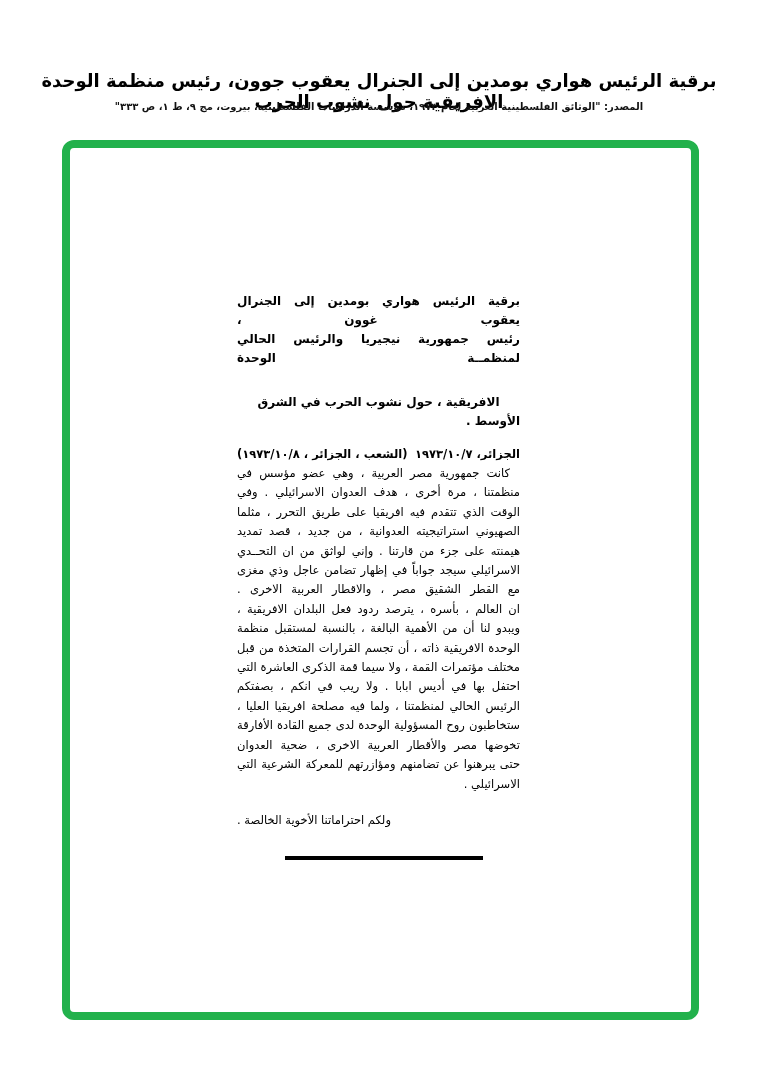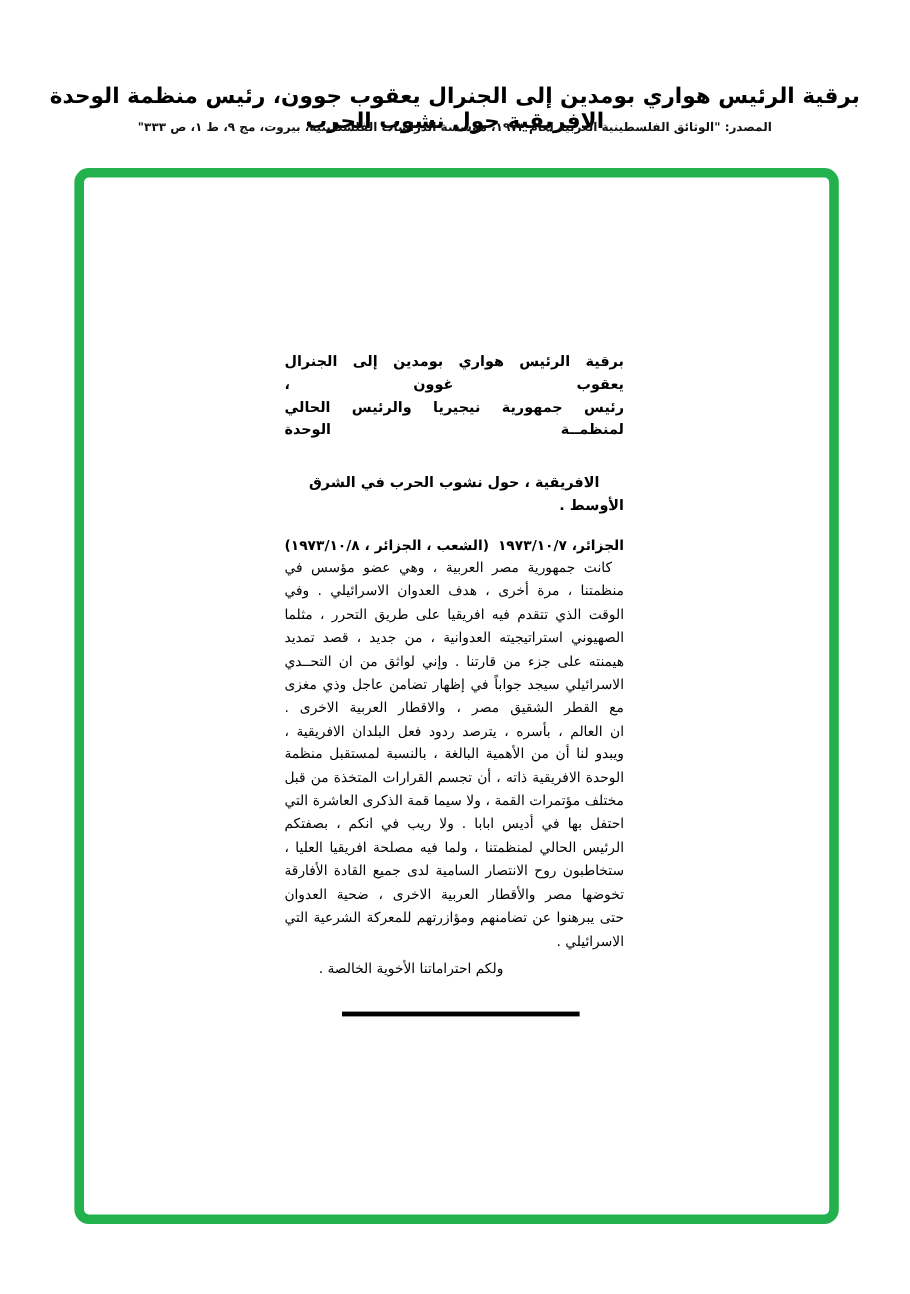--- a/index.html
+++ b/index.html
@@ -39,23 +39,23 @@
     white-space:nowrap;
   }
   .letter-body { margin-top:0; }
   .letter-body div {
     font-size:11.5px; line-height:19.4px;
     text-align:justify; text-align-last:justify;
   }
   .letter-body div:first-child { text-indent:10px; }
   .letter-body div:last-child { text-align:center; text-align-last:right; }
   .closing {
-    margin-top:4px; margin-right:72px;
+    margin-top:17px; margin-right:72px;
     font-size:11.5px; line-height:19.4px;
-    text-align:center; white-space:nowrap;
+    text-align:left; white-space:nowrap;
   }
   .black-rule {
     margin:26px 37px 0 0;
     width:198px; height:4px; background:#000;
   }
 </style>
 </head>
 <body>
 
 <div class="doc-title">برقية الرئيس هواري بومدين إلى الجنرال يعقوب جوون، رئيس منظمة الوحدة الافريقية حول نشوب الحرب</div>
@@ -84,21 +84,21 @@
         <div>الصهيوني استراتيجيته العدوانية ، من جديد ، قصد تمديد</div>
         <div>هيمنته على جزء من قارتنا . وإني لواثق من ان التحــدي</div>
         <div>الاسرائيلي سيجد جواباً في إظهار تضامن عاجل وذي مغزى</div>
         <div>مع القطر الشقيق مصر ، والاقطار العربية الاخرى .</div>
         <div>ان العالم ، بأسره ، يترصد ردود فعل البلدان الافريقية ،</div>
         <div>ويبدو لنا أن من الأهمية البالغة ، بالنسبة لمستقبل منظمة</div>
         <div>الوحدة الافريقية ذاته ، أن تجسم القرارات المتخذة من قبل</div>
         <div>مختلف مؤتمرات القمة ، ولا سيما قمة الذكرى العاشرة التي</div>
         <div>احتفل بها في أديس ابابا . ولا ريب في انكم ، بصفتكم</div>
         <div>الرئيس الحالي لمنظمتنا ، ولما فيه مصلحة افريقيا العليا ،</div>
-        <div>ستخاطبون روح الانتصار السامية لدى جميع القادة الأفارقة</div>
+        <div>ستخاطبون روح المسؤولية الوحدة لدى جميع القادة الأفارقة</div>
         <div>تخوضها مصر والأقطار العربية الاخرى ، ضحية العدوان</div>
         <div>حتى يبرهنوا عن تضامنهم ومؤازرتهم للمعركة الشرعية التي</div>
         <div>الاسرائيلي .</div>
       </div>
 
     <div class="closing">ولكم احتراماتنا الأخوية الخالصة .</div>
 
     <div class="black-rule" style="background-color: rgb(0, 0, 0);"></div>
 
   </div>

